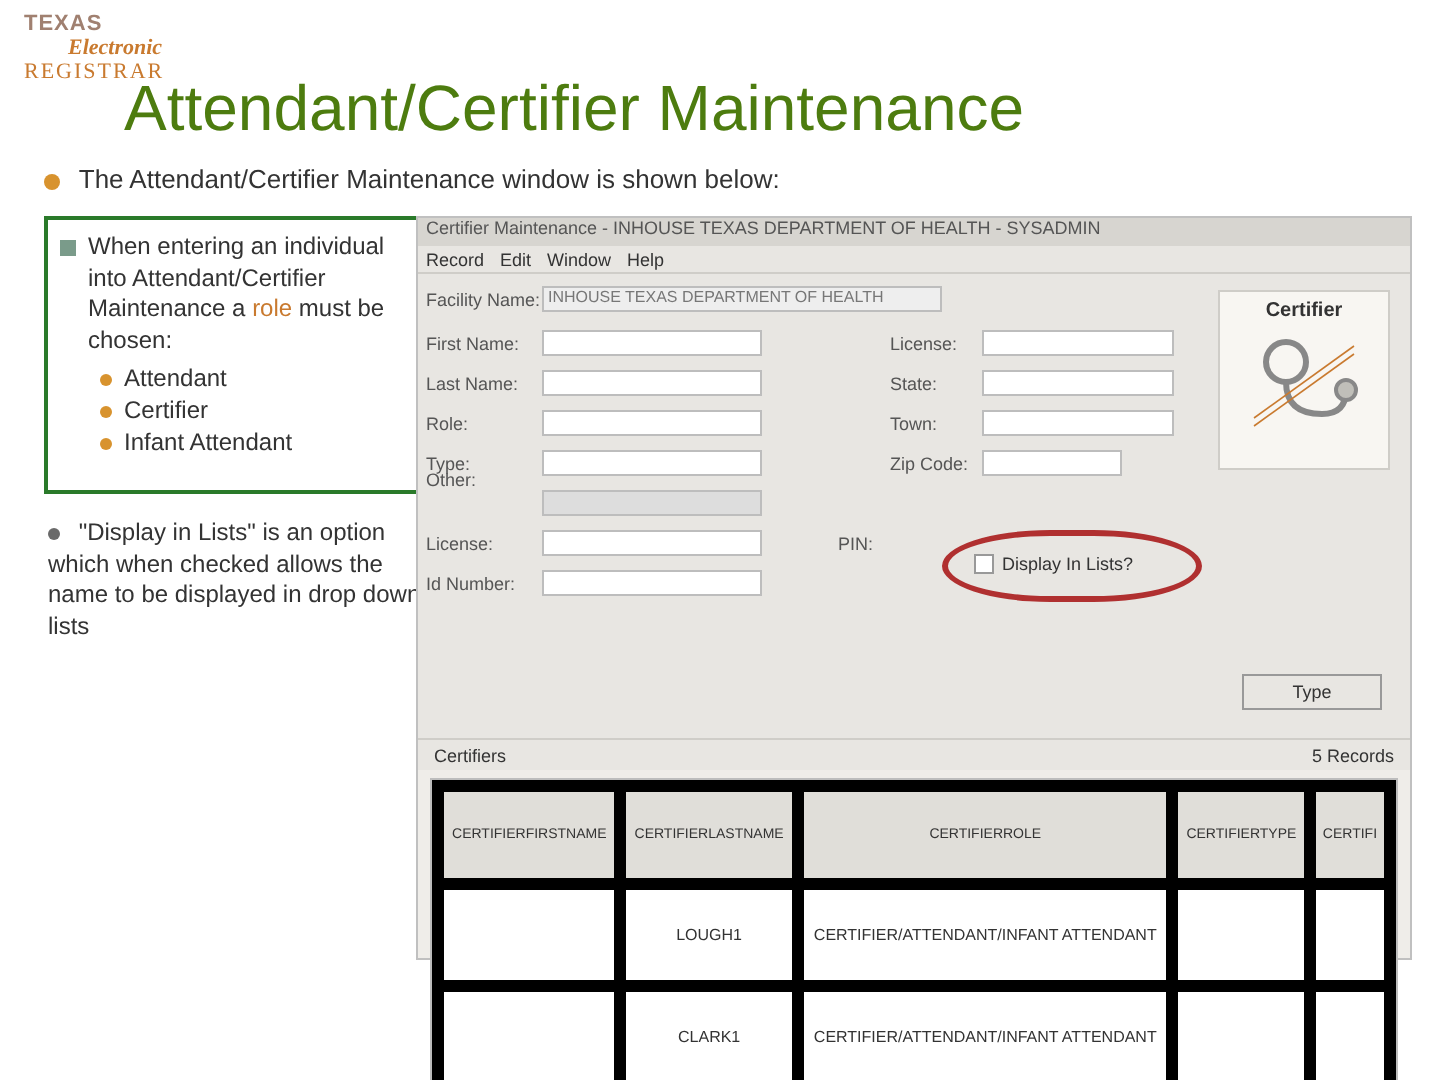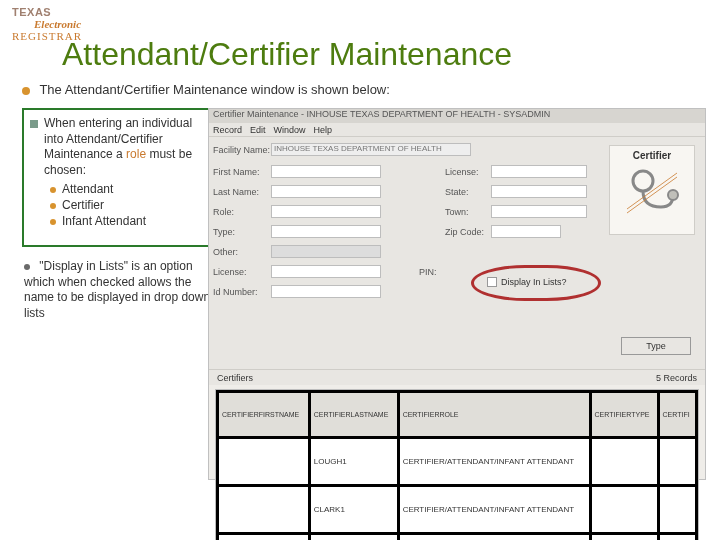--- a/index.html
+++ b/index.html
@@ -35,21 +35,21 @@
   .idpanel svg{display:block;margin:0 auto}
   .chk{position:absolute;left:278px;top:140px;width:96px;height:14px;display:flex;align-items:flex-start}
   .chk .c{width:10px;height:10px;background:#fff;border:1px solid #999;margin-right:4px}
   .ellipse{position:absolute;left:262px;top:128px;width:130px;height:36px;border:3px solid #b03030;border-radius:50%/60%;pointer-events:none}
   .savebtn{position:absolute;right:14px;bottom:14px;width:70px;height:18px;background:#e8e6e2;border:1px solid #999;text-align:center;line-height:16px;font-size:9px}
   #scr .sec{height:16px;background:#e8e6e2;border-top:1px solid #cfcdc8;display:flex;justify-content:space-between;align-items:center;padding:0 8px;font-size:9px;color:#333}
   #scr .sec b{font-weight:normal}
   #scr .grid{height:94px;background:#efede9;padding:4px 6px}
   .tablewrap{background:#fff;border:1px solid #bdbdbd;font-size:8px}
   .tablewrap table{border-collapse:collapse;width:100%}
-  .tablewrap th,.tablewrap td{border:3px solid #000000;padding:18px 3px;text-align:left;white-space:nowrap;overflow:hidden}
+  .tablewrap th,.tablewrap td{border:6px solid #000000;padding:18px 3px;text-align:center;white-space:nowrap;overflow:hidden}
   .tablewrap th{background:#e0ded9;font-weight:normal;font-size:7px}
   .tablewrap td{height:11px}
 </style>
 </head>
 <body>
 
 <div id="logo">
   <div class="l1">TEXAS</div>
   <div class="l2">Electronic</div>
   <div class="l3">REGISTRAR</div>
@@ -98,21 +98,21 @@
 
     <span class="fl" style="left:4px;top:50px">Last Name:</span>
     <div class="fi" style="left:62px;top:48px;width:110px"></div>
 
     <span class="fl" style="left:4px;top:70px">Role:</span>
     <div class="fi" style="left:62px;top:68px;width:110px"></div>
 
     <span class="fl" style="left:4px;top:90px">Type:</span>
     <div class="fi" style="left:62px;top:88px;width:110px"></div>
 
-    <span class="fl" style="left:4px;top:110px">Other:</span>
+    <span class="fl" style="left:4px;top:98px">Other:</span>
     <div class="fi" style="left:62px;top:108px;width:110px;background:#ddd"></div>
 
     <span class="fl" style="left:4px;top:130px">License:</span>
     <div class="fi" style="left:62px;top:128px;width:110px"></div>
 
     <span class="fl" style="left:4px;top:150px">Id Number:</span>
     <div class="fi" style="left:62px;top:148px;width:110px"></div>
 
     <span class="fl" style="left:236px;top:30px">License:</span>
     <div class="fi" style="left:282px;top:28px;width:96px"></div>

